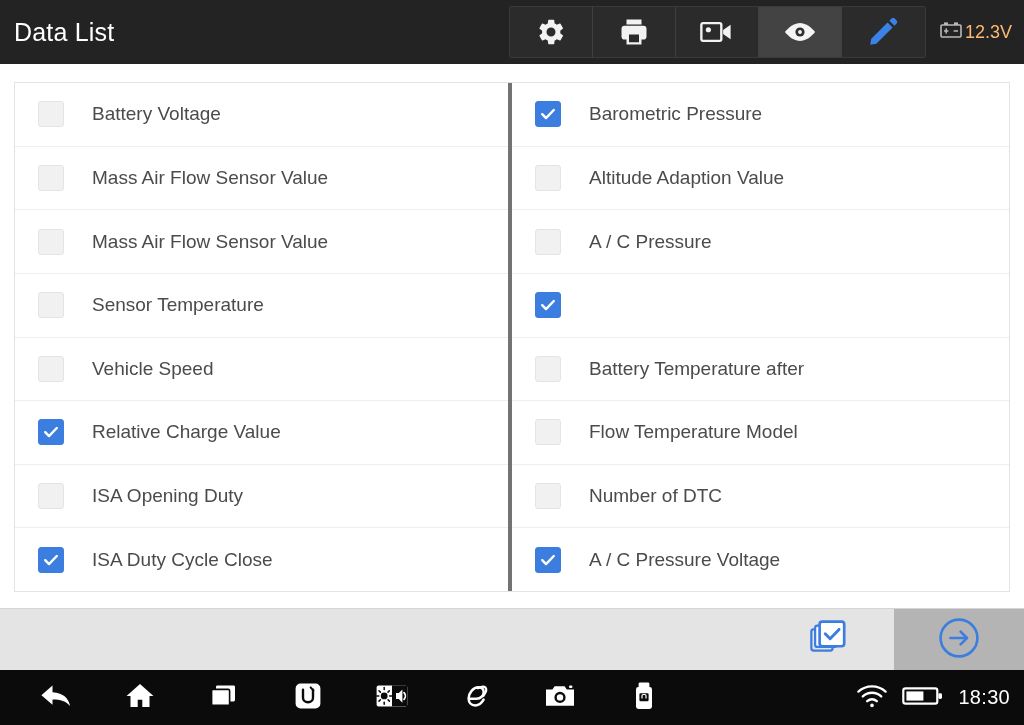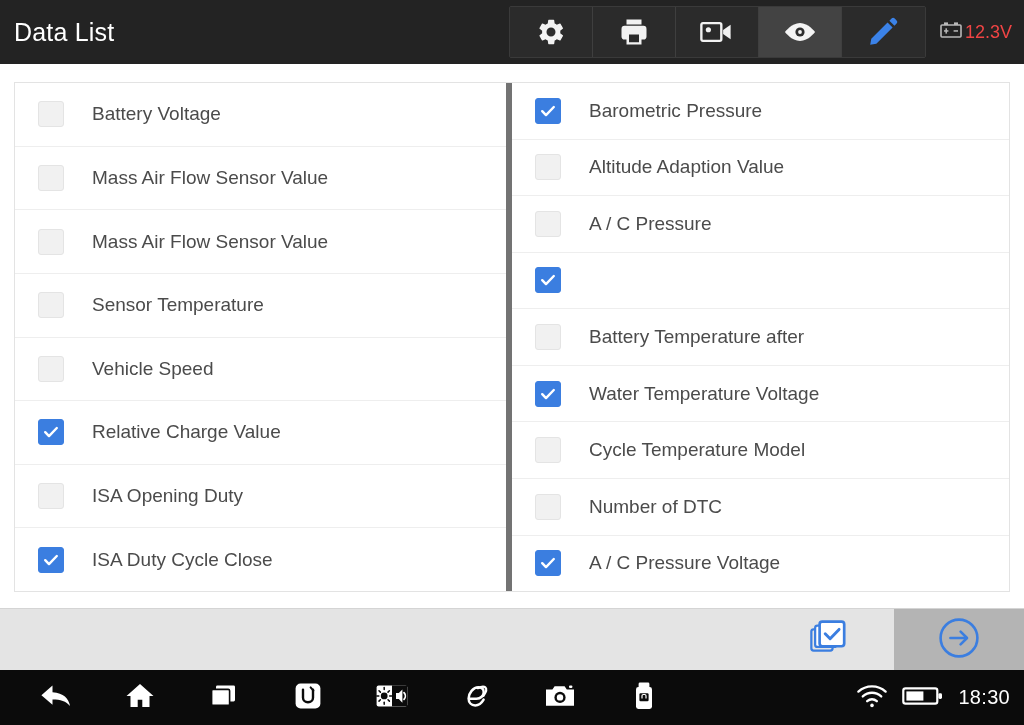--- a/index.html
+++ b/index.html
@@ -65,21 +65,21 @@
   .tool-btn.active { background: #434343; }
 
   .tool-btn svg { display: block; }
 
   .battery-readout {
     display: flex;
     align-items: center;
     gap: 2px;
     margin-left: 13px;
     margin-right: 12px;
-    color: #ef4444;
+    color: #fdba74;
     font-size: 18px;
     white-space: nowrap;
   }
 
   
   .list-panel {
     position: absolute;
     top: 82px; left: 14px;
     width: 996px;
     height: 510px;
@@ -87,21 +87,21 @@
     border-top: 1px solid #e3e3e3;
     background: #ffffff;
     display: flex;
   }
 
   .list-col {
     width: 50%;
     display: flex;
     flex-direction: column;
   }
-  .list-col.left { border-right: 6px solid #737373; }
+  .list-col.left { border-right: 4px solid #737373; }
 
   .list-row {
     height: 56.6px;
     flex: 1 1 0;
     display: flex;
     align-items: center;
     border-bottom: 1px solid #eeeeee;
     padding-left: 23px;
   }
   .list-row:last-child { border-bottom: none; }
@@ -363,32 +363,24 @@
           </svg>
         </span>
       </div>
       <div class="list-row">
         <span class="checkbox">
           
         </span>
         <span class="row-label">Battery Temperature after</span>
       </div>
       <div class="list-row">
-        <span class="checkbox checked">
-          <svg class="tick" width="18" height="18" viewBox="0 0 18 18" fill="none">
-            <path d="M3.2 9.2l3.8 3.9L14.8 5" stroke="#ffffff" stroke-width="2.4" stroke-linecap="round" stroke-linejoin="round"></path>
-          </svg>
-        </span>
-        <span class="row-label">Water Temperature Voltage</span>
-      </div>
-      <div class="list-row">
-        <span class="checkbox">
-          
-        </span>
-        <span class="row-label">Cycle Temperature Model</span>
+        <span class="checkbox">
+          
+        </span>
+        <span class="row-label">Flow Temperature Model</span>
       </div>
       <div class="list-row">
         <span class="checkbox">
           
         </span>
         <span class="row-label">Number of DTC</span>
       </div>
       <div class="list-row">
         <span class="checkbox checked">
           <svg class="tick" width="18" height="18" viewBox="0 0 18 18" fill="none">

